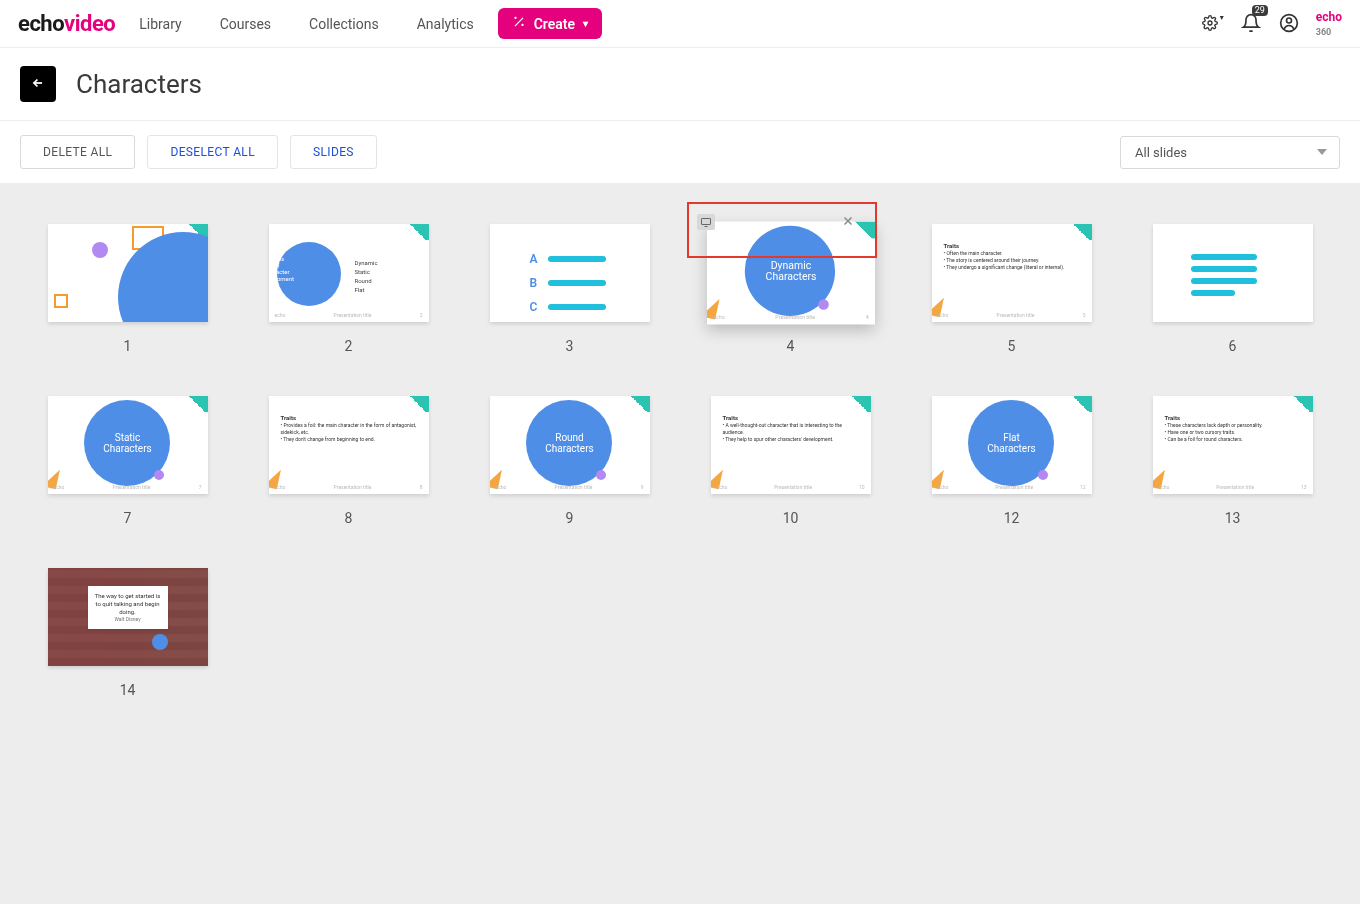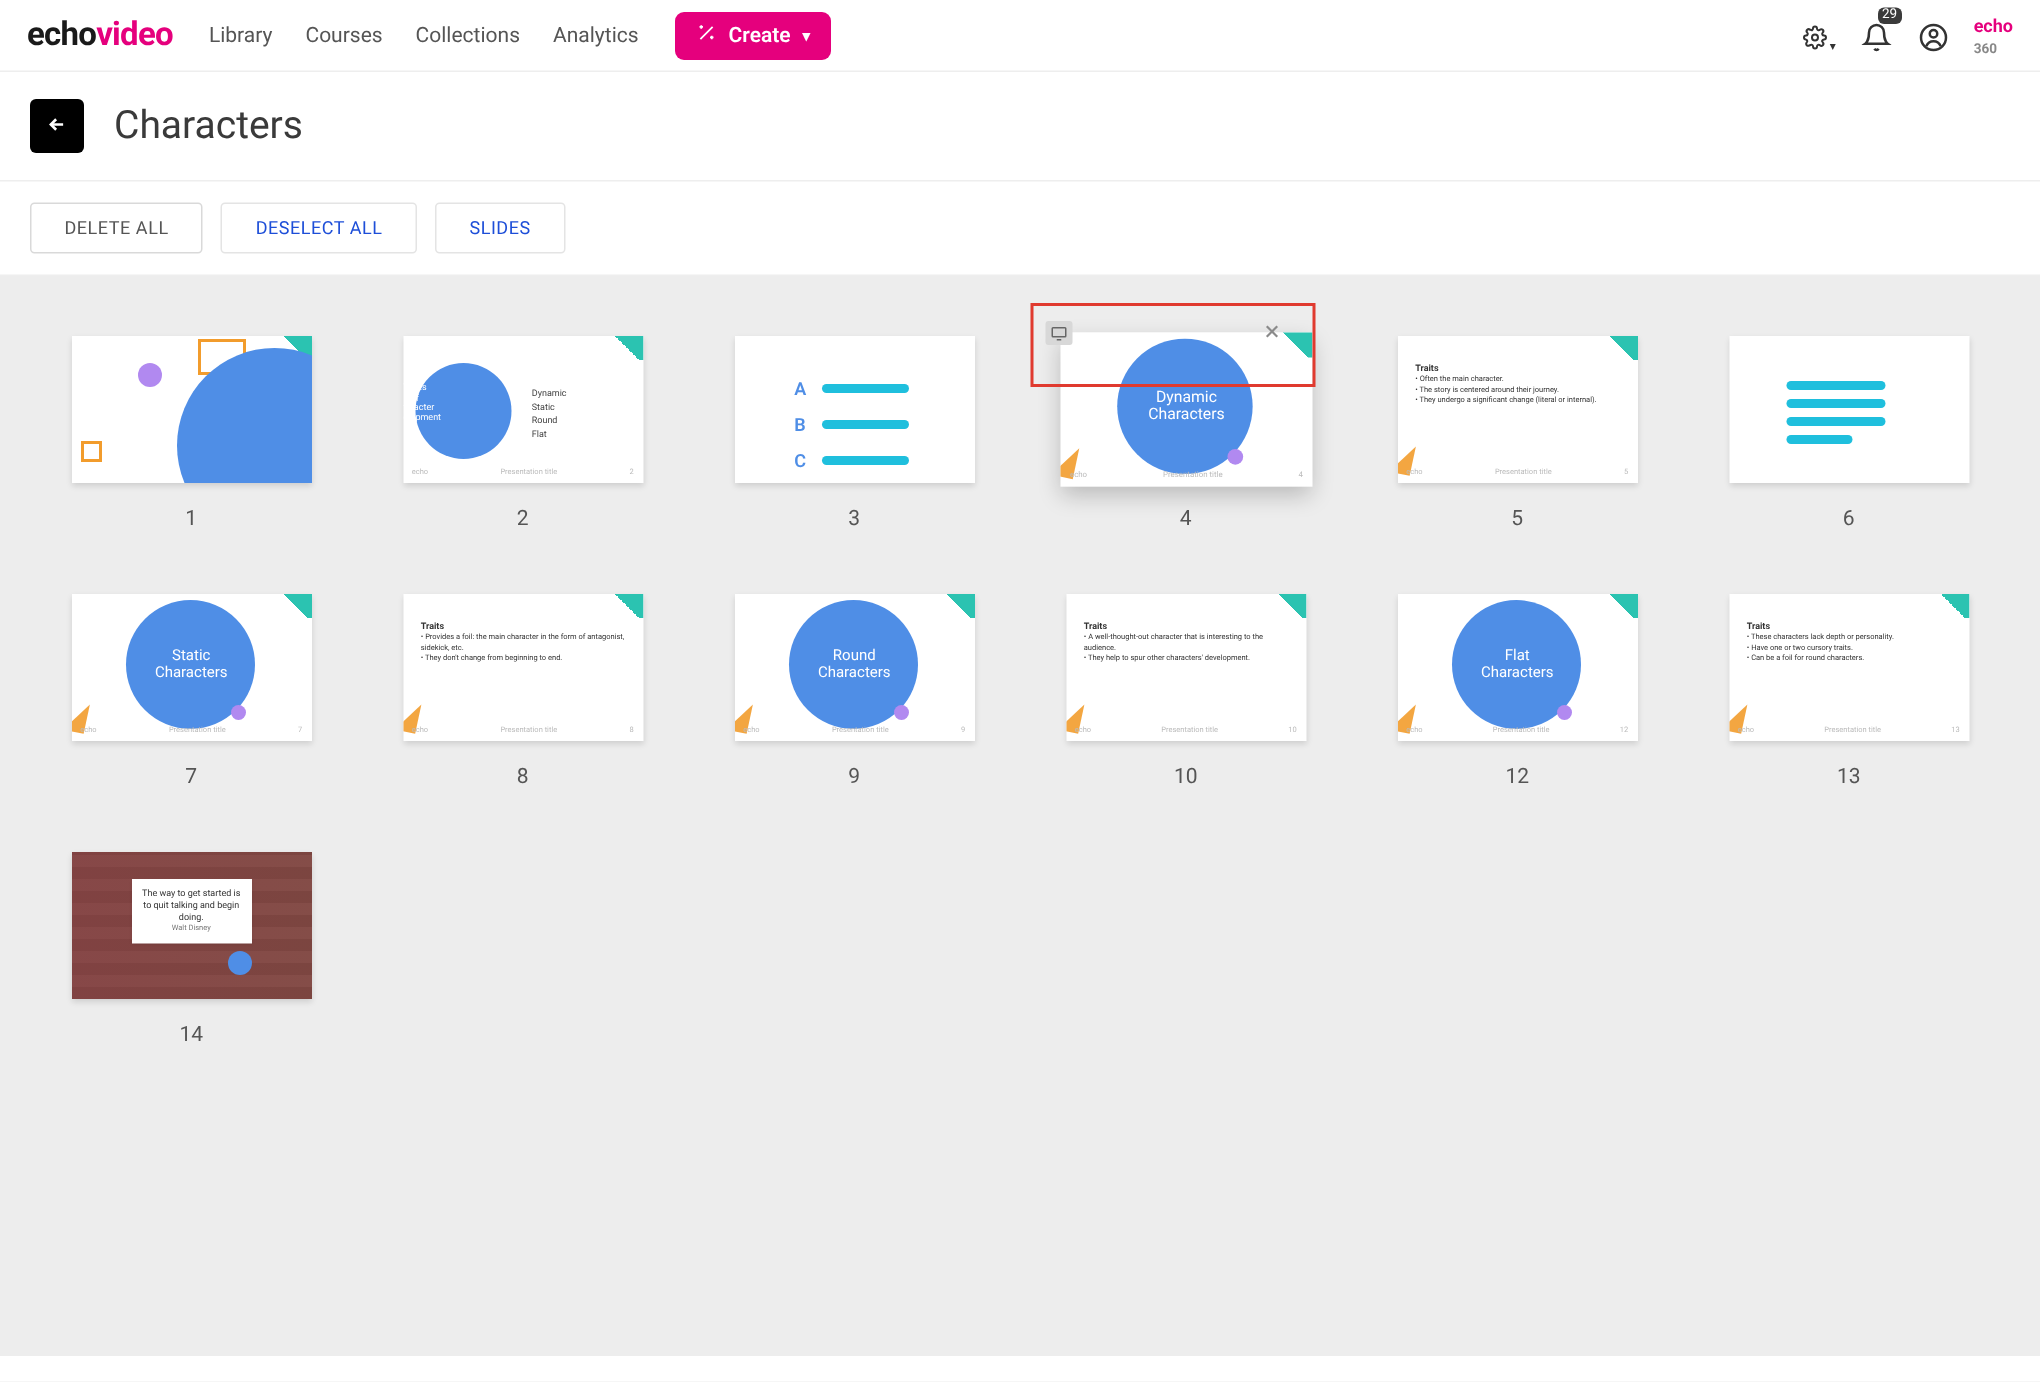--- a/index.html
+++ b/index.html
@@ -17,27 +17,27 @@
   }
   *{box-sizing:border-box;font-family:"Segoe UI",Roboto,Arial,sans-serif}
   html,body{margin:0;padding:0;background:#fff;color:var(--text)}
   body{width:1360px}
 
   
   .topnav{height:48px;display:flex;align-items:center;padding:0 18px;gap:24px;border-bottom:1px solid #eee}
   .brand{font-size:22px;font-weight:700;letter-spacing:-0.5px;display:flex;gap:0}
   .brand .e{color:#1a1a1a}
   .brand .v{color:var(--pink)}
-  .navlinks{display:flex;gap:22px}
+  .navlinks{display:flex;gap:38px}
   .navlink{font-size:14px;color:#555;cursor:pointer}
   .createbtn{background:var(--pink);color:#fff;border:none;border-radius:6px;padding:7px 14px;font-size:14px;font-weight:600;display:flex;align-items:center;gap:8px;cursor:pointer}
   .createbtn .chev{font-size:10px}
   .spacer{flex:1}
   .righticons{display:flex;align-items:center;gap:16px}
-  .icn{width:22px;height:22px;display:flex;align-items:flex-end;justify-content:center;color:#333;position:relative;cursor:pointer}
+  .icn{width:22px;height:22px;display:flex;align-items:flex-start;justify-content:center;color:#333;position:relative;cursor:pointer}
   .notif-badge{position:absolute;top:-8px;right:-6px;background:#3b3b3b;color:#fff;font-size:9px;border-radius:4px;padding:1px 3px;line-height:1}
   .echo360{font-size:12px;font-weight:700}
   .echo360 .p{color:var(--pink)}
   .echo360 .g{color:#888;font-size:9px}
 
   
   .titlebar{display:flex;align-items:center;padding:18px 20px 18px 20px;gap:20px;border-bottom:1px solid #eee}
   .backbtn{width:36px;height:36px;background:#000;color:#fff;display:flex;align-items:center;justify-content:center;border-radius:4px;cursor:pointer}
   .pagetitle{font-size:26px;font-weight:400;color:#3a3a3a}
   .pollbtn,.addbtn{background:var(--cy);color:#fff;border:none;font-size:13px;font-weight:600;padding:12px 26px;border-radius:3px;cursor:pointer;letter-spacing:0.03em}
@@ -162,20 +162,21 @@
   </div>
   <div class="pagetitle">Characters</div>
   <div class="spacer2"></div>
 </div>
 
 <div class="actionbar">
   <button class="selbtn">DELETE ALL</button>
   <button class="selbtn disabled">DESELECT ALL</button>
   <button class="selbtn disabled">SLIDES</button>
   <div class="spacer2"></div>
+  <div class="filtersel">All slides</div>
 </div>
 
 <div class="gallery">
   <div class="grid" id="grid">
       <div class="card">
         <div class="slide">
       <div class="lilacdot" style="top:18px;left:44px"></div>
       <div class="tealtri" style="top:0;right:0;transform:scaleX(-1)"></div>
       <div class="orangebox" style="width:14px;height:14px;left:6px;bottom:14px"></div>
       <div style="position:absolute;width:0;height:0;border-left:14px solid transparent;border-right:14px solid transparent;border-bottom:20px solid transparent;border-top:0;outline:2px solid var(--orange);top:4px;left:86px"></div>

